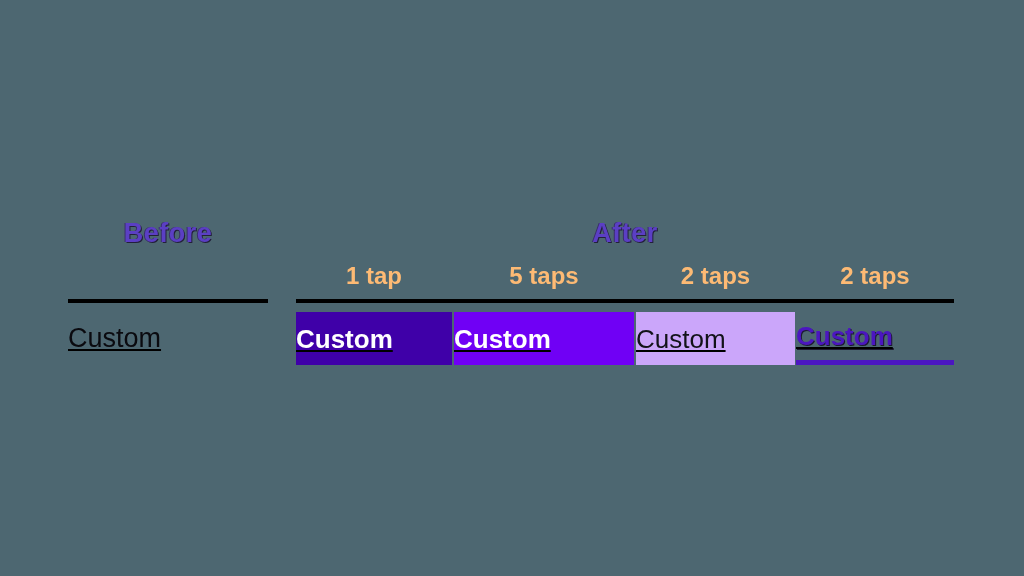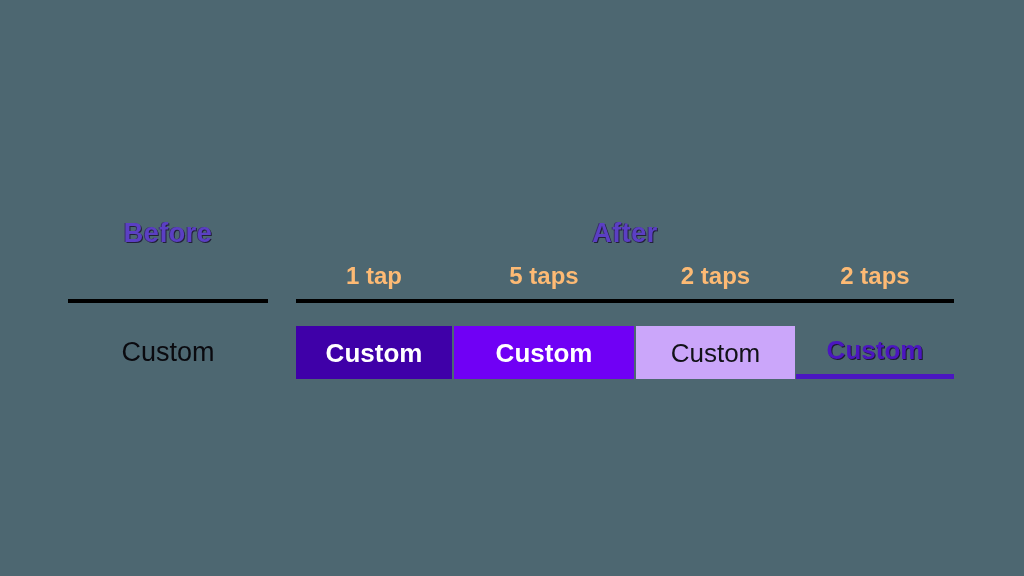--- a/index.html
+++ b/index.html
@@ -59,27 +59,27 @@
     height: 4px;
     background: #000000;
     top: 299px;
   }
   #rule-before { left: 68px;  width: 200px; }
   #rule-after  { left: 296px; width: 658px; }
 
   
   .cell {
     position: absolute;
-    top: 326px;
+    top: 312px;
     height: 53px;
     display: flex;
     align-items: center;
-    justify-content: center;
     white-space: nowrap;
     box-sizing: border-box;
+    text-decoration: underline;
   }
   .cell-label {
     line-height: 1;
   }
 
   
   #cell-before {
     left: 68px;
     width: 200px;
     background: transparent;

